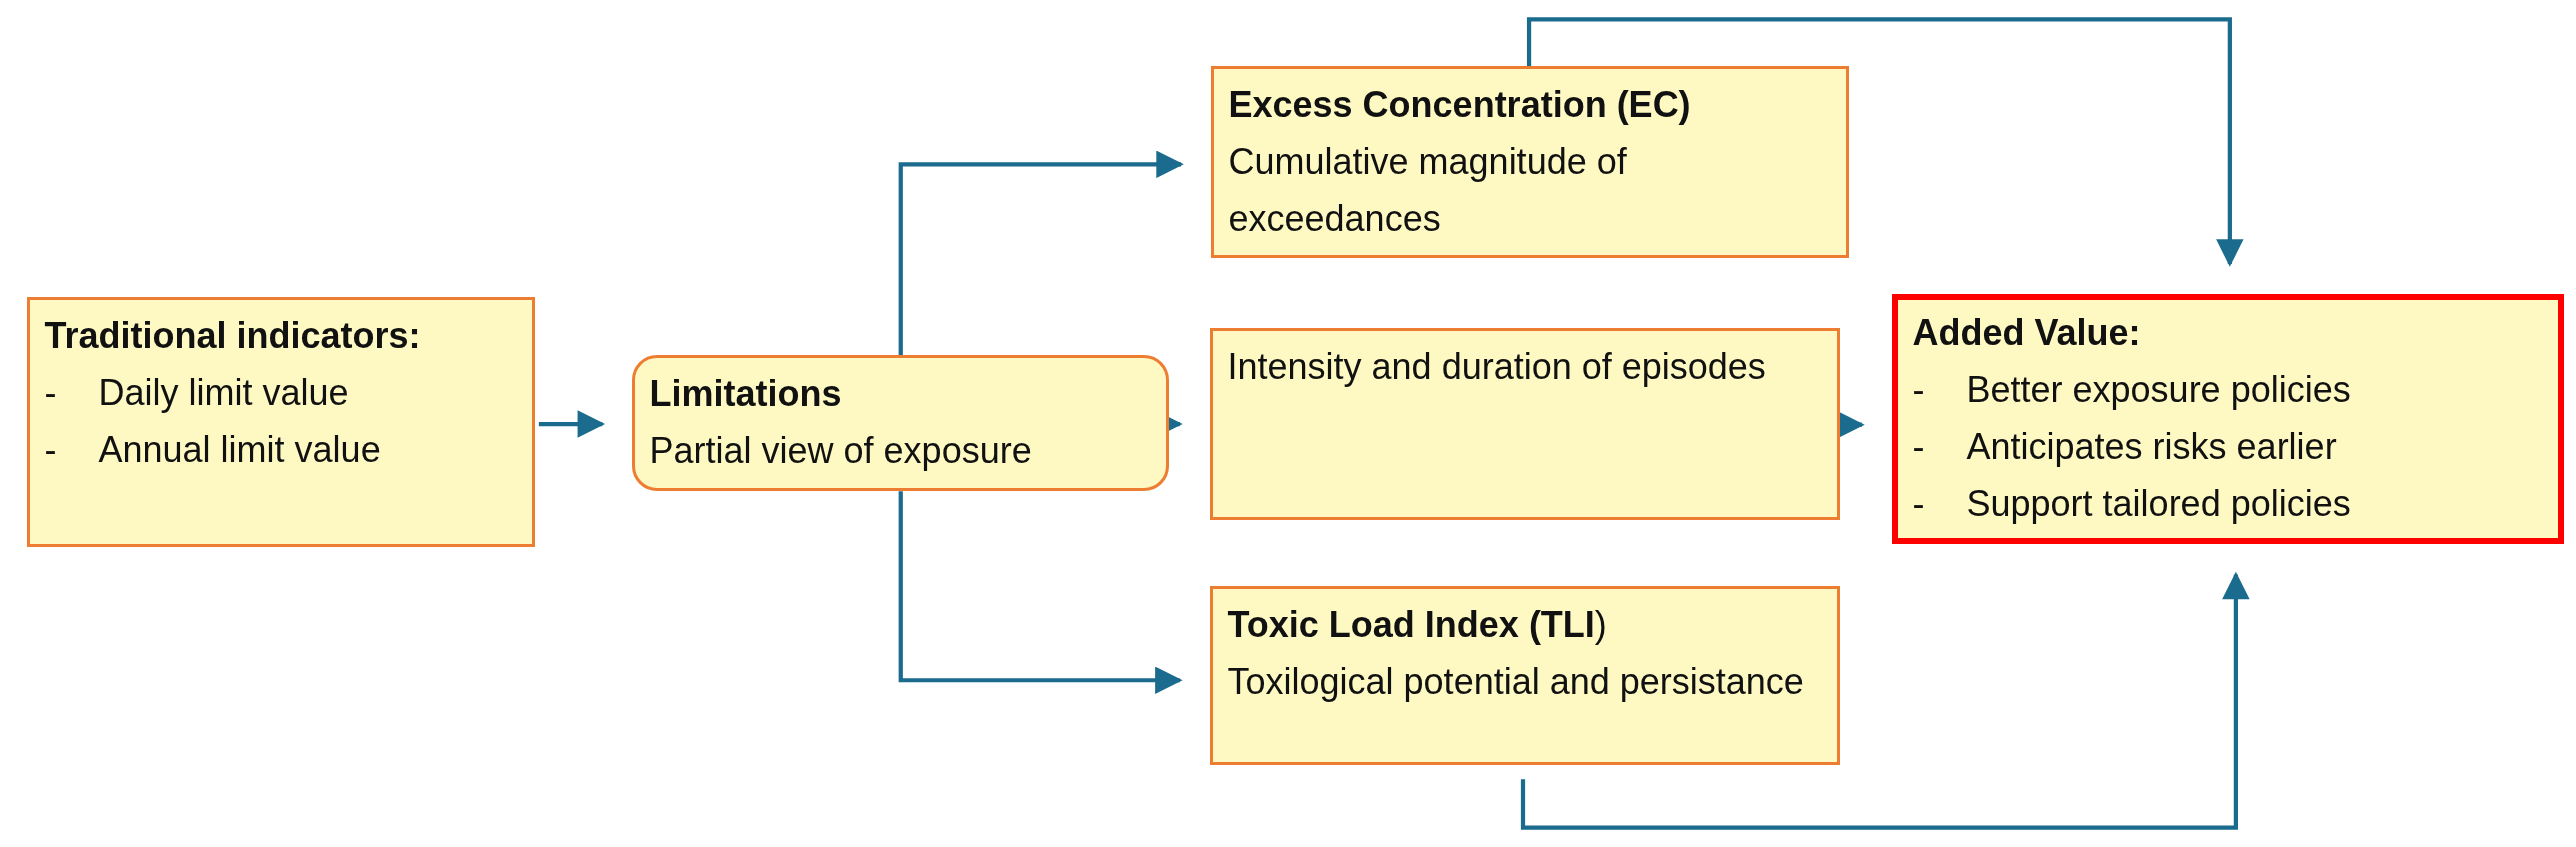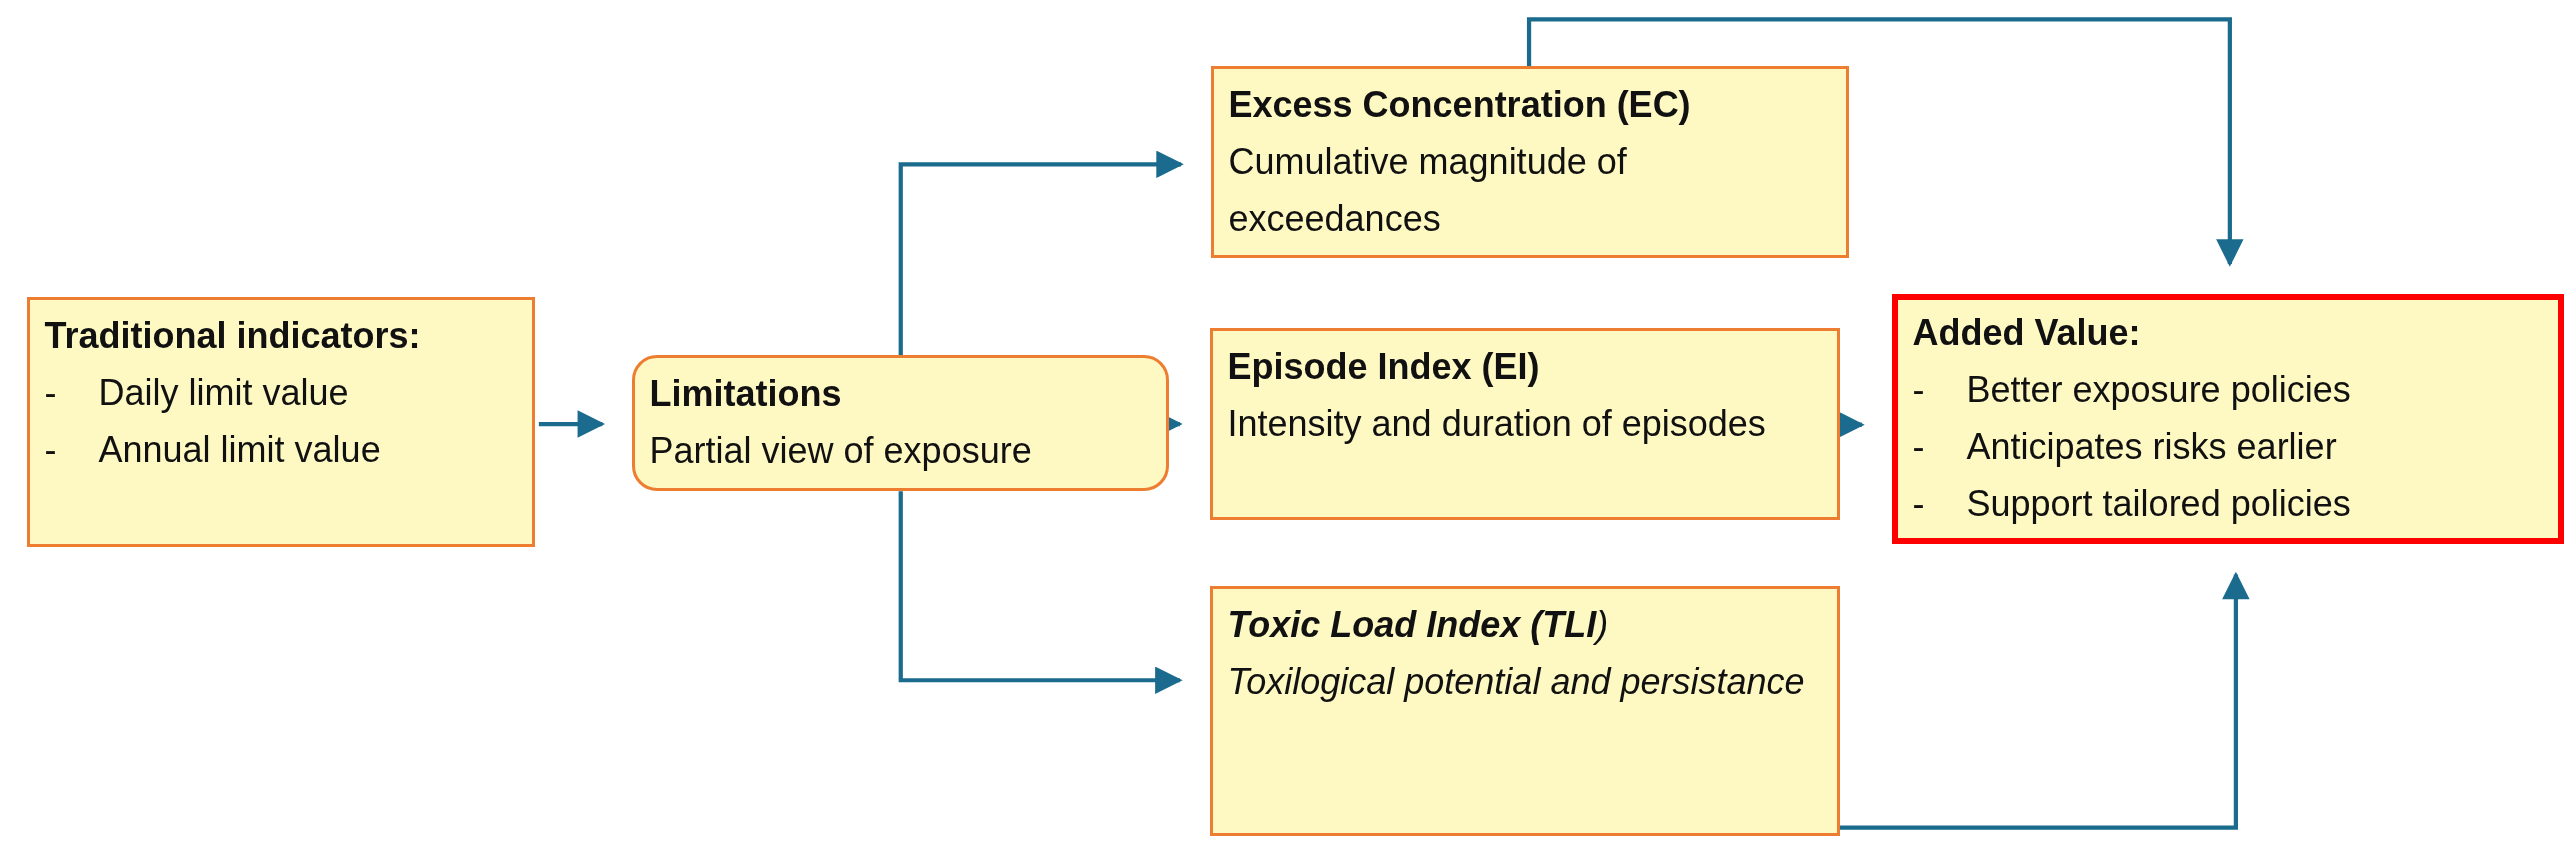--- a/index.html
+++ b/index.html
@@ -28,21 +28,21 @@
   .dbox .title{font-weight:bold;}
   .dbox .body{white-space:normal;}
   .dbox.red{border:6.6px solid var(--red);padding:3.6px 14.5px;}
   .bullet{display:flex;}
   .bullet .dash{width:54px;flex:0 0 54px;}
   
   #box-traditional{left:27px;top:297px;width:508px;height:250px;}
   #box-limitations{left:632px;top:355px;width:537px;height:136px;border-radius:25px;}
   #box-ec{left:1211px;top:66px;width:638px;height:192px;}
   #box-ei{left:1210px;top:328px;width:630px;height:192px;}
-  #box-tli{left:1210px;top:586px;width:630px;height:250px;font-style:italic;}
+  #box-tli{left:1210px;top:586px;width:630px;height:179px;}
   #box-av{left:1892px;top:294px;width:672px;height:250px;}
 </style>
 </head>
 <body>
 
 <div class="canvas">
 
   <svg class="connector-layer" width="2576" height="847" viewBox="0 0 4262 1402" xmlns="http://www.w3.org/2000/svg">
     <defs>
       <marker id="arrow" viewBox="0 0 10 10" refX="9" refY="5" markerWidth="8" markerHeight="6.5" orient="auto" markerUnits="strokeWidth">
@@ -74,21 +74,20 @@
     <div class="title">Limitations</div>
     <div class="body">Partial view of exposure</div>
   </div>
 
   <div class="dbox" id="box-ec">
     <div class="title">Excess Concentration (EC)</div>
     <div class="body">Cumulative magnitude of exceedances</div>
   </div>
 
   <div class="dbox" id="box-ei">
-    <div class="title">Episode Index (EI)</div>
     <div class="body">Intensity and duration of episodes</div>
   </div>
 
   <div class="dbox" id="box-tli">
     <div>
       <span class="title">Toxic Load Index (TLI</span><span>)</span>
     </div>
     <div class="body">Toxilogical potential and persistance</div>
   </div>
 

